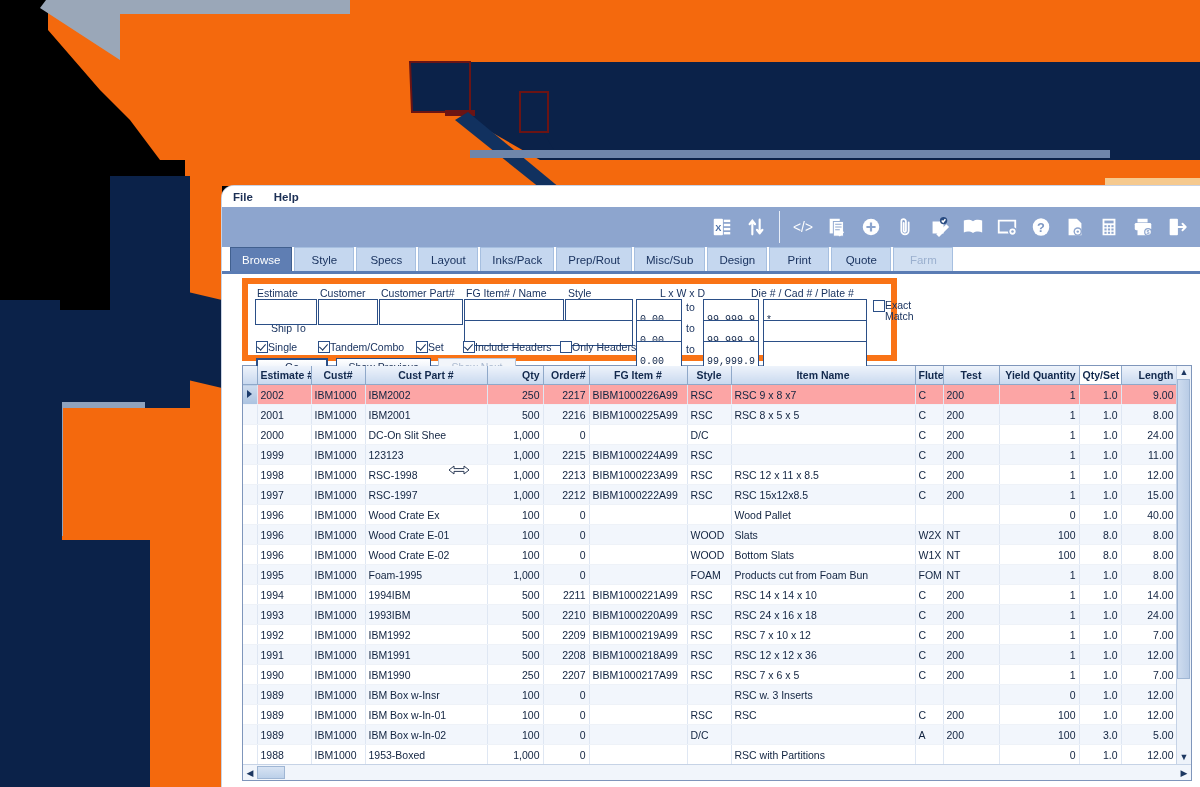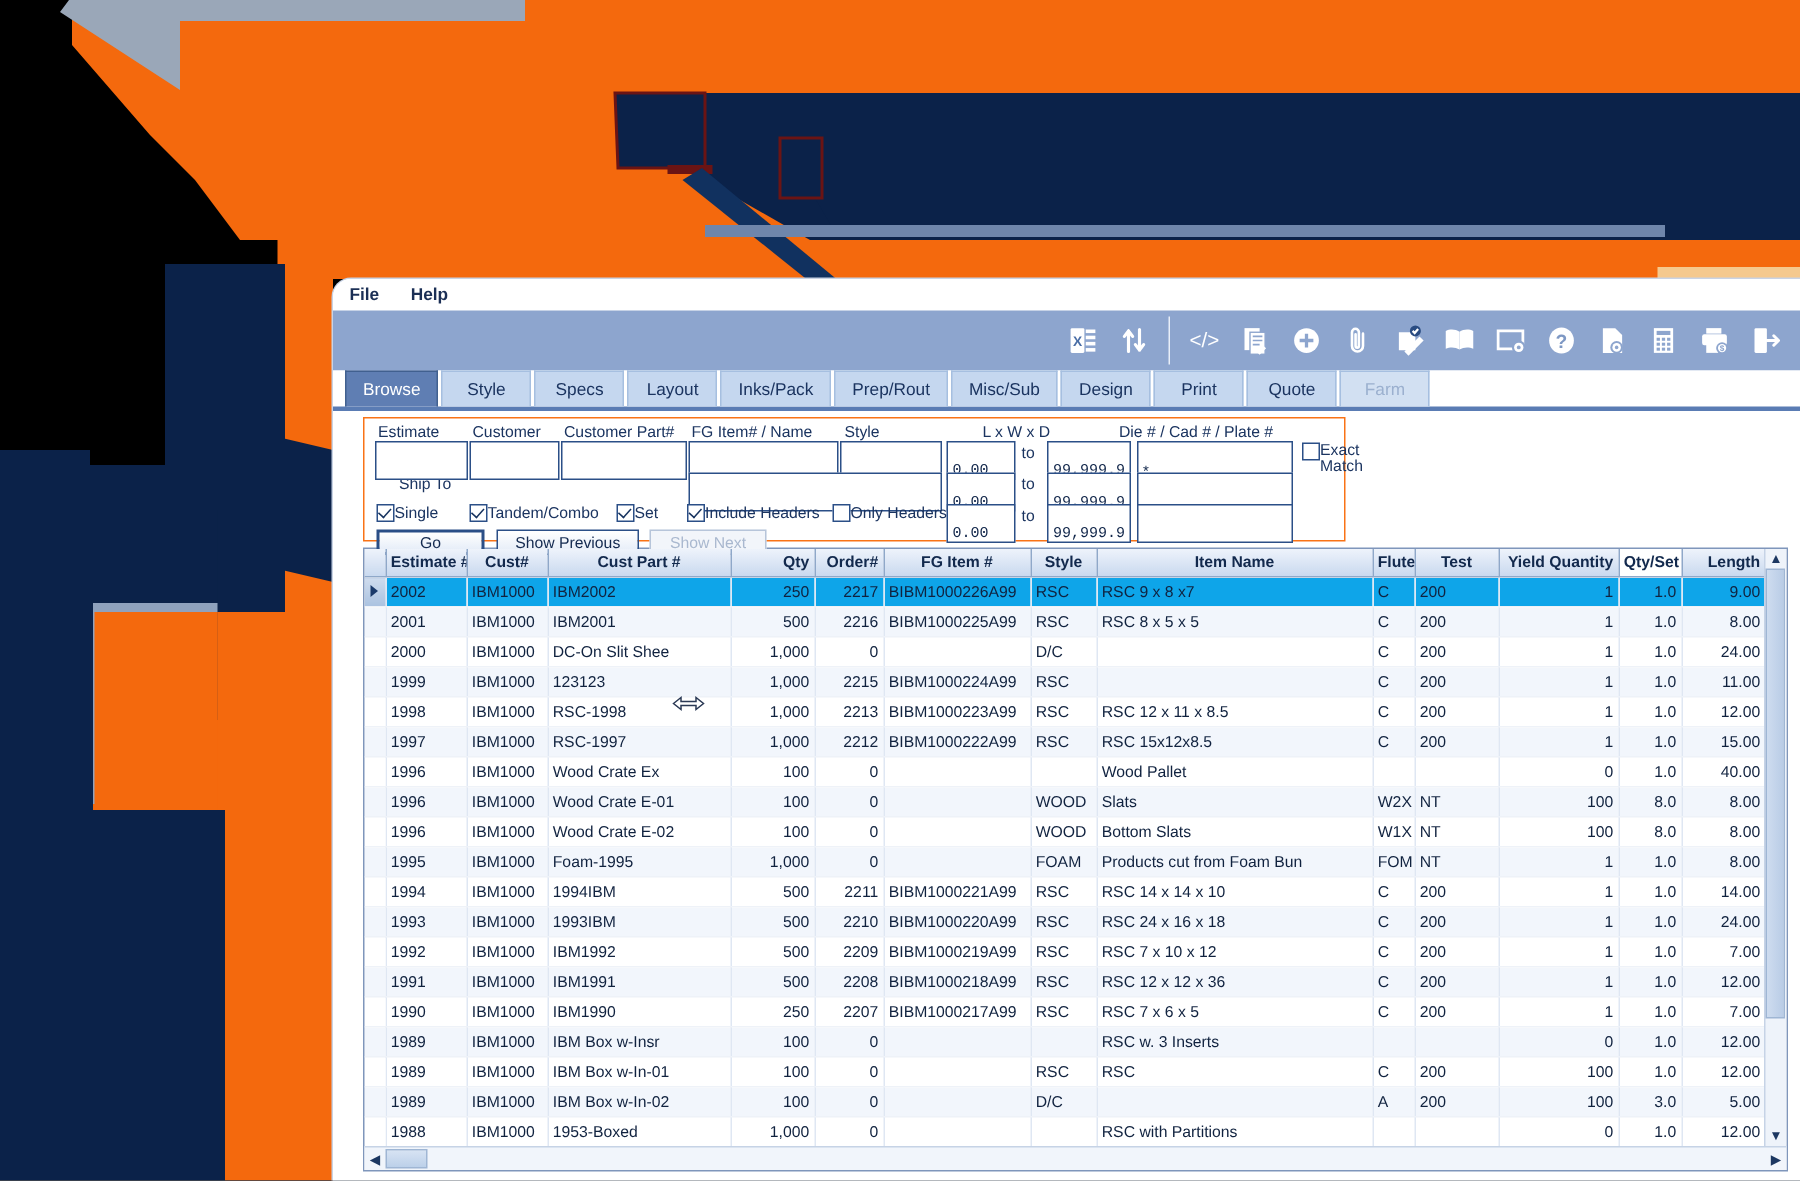--- a/index.html
+++ b/index.html
@@ -35,21 +35,21 @@
   
   .tabstrip{height:27px;background:#ffffff;flex:0 0 auto;display:flex;align-items:flex-end;padding:0 0 0 8px;
             border-bottom:3px solid #5a7cb4;box-sizing:border-box;}
   .tab{height:24px;min-width:60px;padding:0 11px;margin-right:2px;background:#c5d7ef;color:#1b3460;
        font-size:11.5px;display:flex;align-items:center;justify-content:center;cursor:pointer;
        border:1px solid #a6bfe0;border-bottom:none;box-sizing:border-box;}
   .tab.active{background:#5f7eb3;color:#fff;border-color:#41608f;}
   .tab.disabled{color:#9bb0cf;background:#d2e0f2;cursor:default;}
   
   .panel-wrap{flex:0 0 auto;background:#fff;padding:4px 8px 0 20px;}
-  .searchpanel{position:relative;border:1px solid #f97316;height:83px;box-sizing:border-box;background:#fff;width:655px;}
+  .searchpanel{position:relative;border:6px solid #f97316;height:83px;box-sizing:border-box;background:#fff;width:655px;}
   .sp-lbl{position:absolute;font-size:10.5px;color:#1b3460;white-space:nowrap;}
   .sp-in{position:absolute;border:1px solid #2b4f87;background:#fff;height:18px;box-sizing:border-box;
          font-size:10px;color:#11264a;padding:12px 3px;font-family:"Liberation Mono",monospace;line-height:16px;}
   .sp-in.txt{font-family:"Liberation Sans",sans-serif;}
   .cb{position:absolute;display:flex;align-items:center;gap:0;font-size:10.5px;color:#1b3460;white-space:nowrap;cursor:pointer;}
   .cbbox{width:10px;height:10px;border:1px solid #2b4f87;background:#fff;display:inline-block;position:relative;flex:0 0 auto;}
   .cbbox.on::after{content:"";position:absolute;left:2px;top:0px;width:4px;height:7px;border:solid #17335f;
                    border-width:0 1.5px 1.5px 0;transform:rotate(42deg);}
   .btn{position:absolute;height:17px;border:1px solid #2b4f87;background:linear-gradient(#ffffff,#e3ebf7);
        font-size:10.5px;color:#13294f;display:flex;align-items:center;justify-content:center;cursor:pointer;box-sizing:border-box;}
@@ -64,21 +64,21 @@
   table.grid th{
      background:linear-gradient(#eef3fb,#c9d9ef);
      border:1px solid #8fa8c9;border-top:none;border-left:none;
      font-weight:bold;color:#12294d;height:18px;padding:0 3px;font-size:10.5px;white-space:nowrap;overflow:hidden;
   }
   table.grid th.sel{background:#ffffff;}
   table.grid td{border-right:1px solid #dfe7f3;border-bottom:1px solid #eef2f8;height:19px;padding:0 3px;
      white-space:nowrap;overflow:hidden;text-overflow:clip;}
   tr.row-odd td{background:#ffffff;}
   tr.row-even td{background:#f2f6fc;}
-  tr.row-sel td{background:#0ea5e9;}
+  tr.row-sel td{background:#fca5a5;}
   td.num,th.num{text-align:right;}
   .rowhdr{width:14px;padding:0;border-right:1px solid #8fa8c9;}
   .rowhdr-cell{width:14px;background:linear-gradient(#f6f9fd,#dde7f5);border:1px solid #b7c8de;
      border-top:none;border-left:none;height:19px;padding:0;position:relative;}
   .rowhdr-cell.current{background:linear-gradient(#cfdcee,#aac2e0);}
   .rowhdr-cell.current::after{content:"";position:absolute;left:4px;top:5px;
      border-left:5px solid #1b3a6b;border-top:4px solid transparent;border-bottom:4px solid transparent;}
   .gridscroll{flex:1 1 auto;overflow:hidden;position:relative;display:flex;}
   .gridbody{flex:1 1 auto;overflow:hidden;}
   .vscroll{width:14px;flex:0 0 auto;background:#eef3fa;border-left:1px solid #c6d3e6;display:flex;flex-direction:column;justify-content:space-between;align-items:center;}

